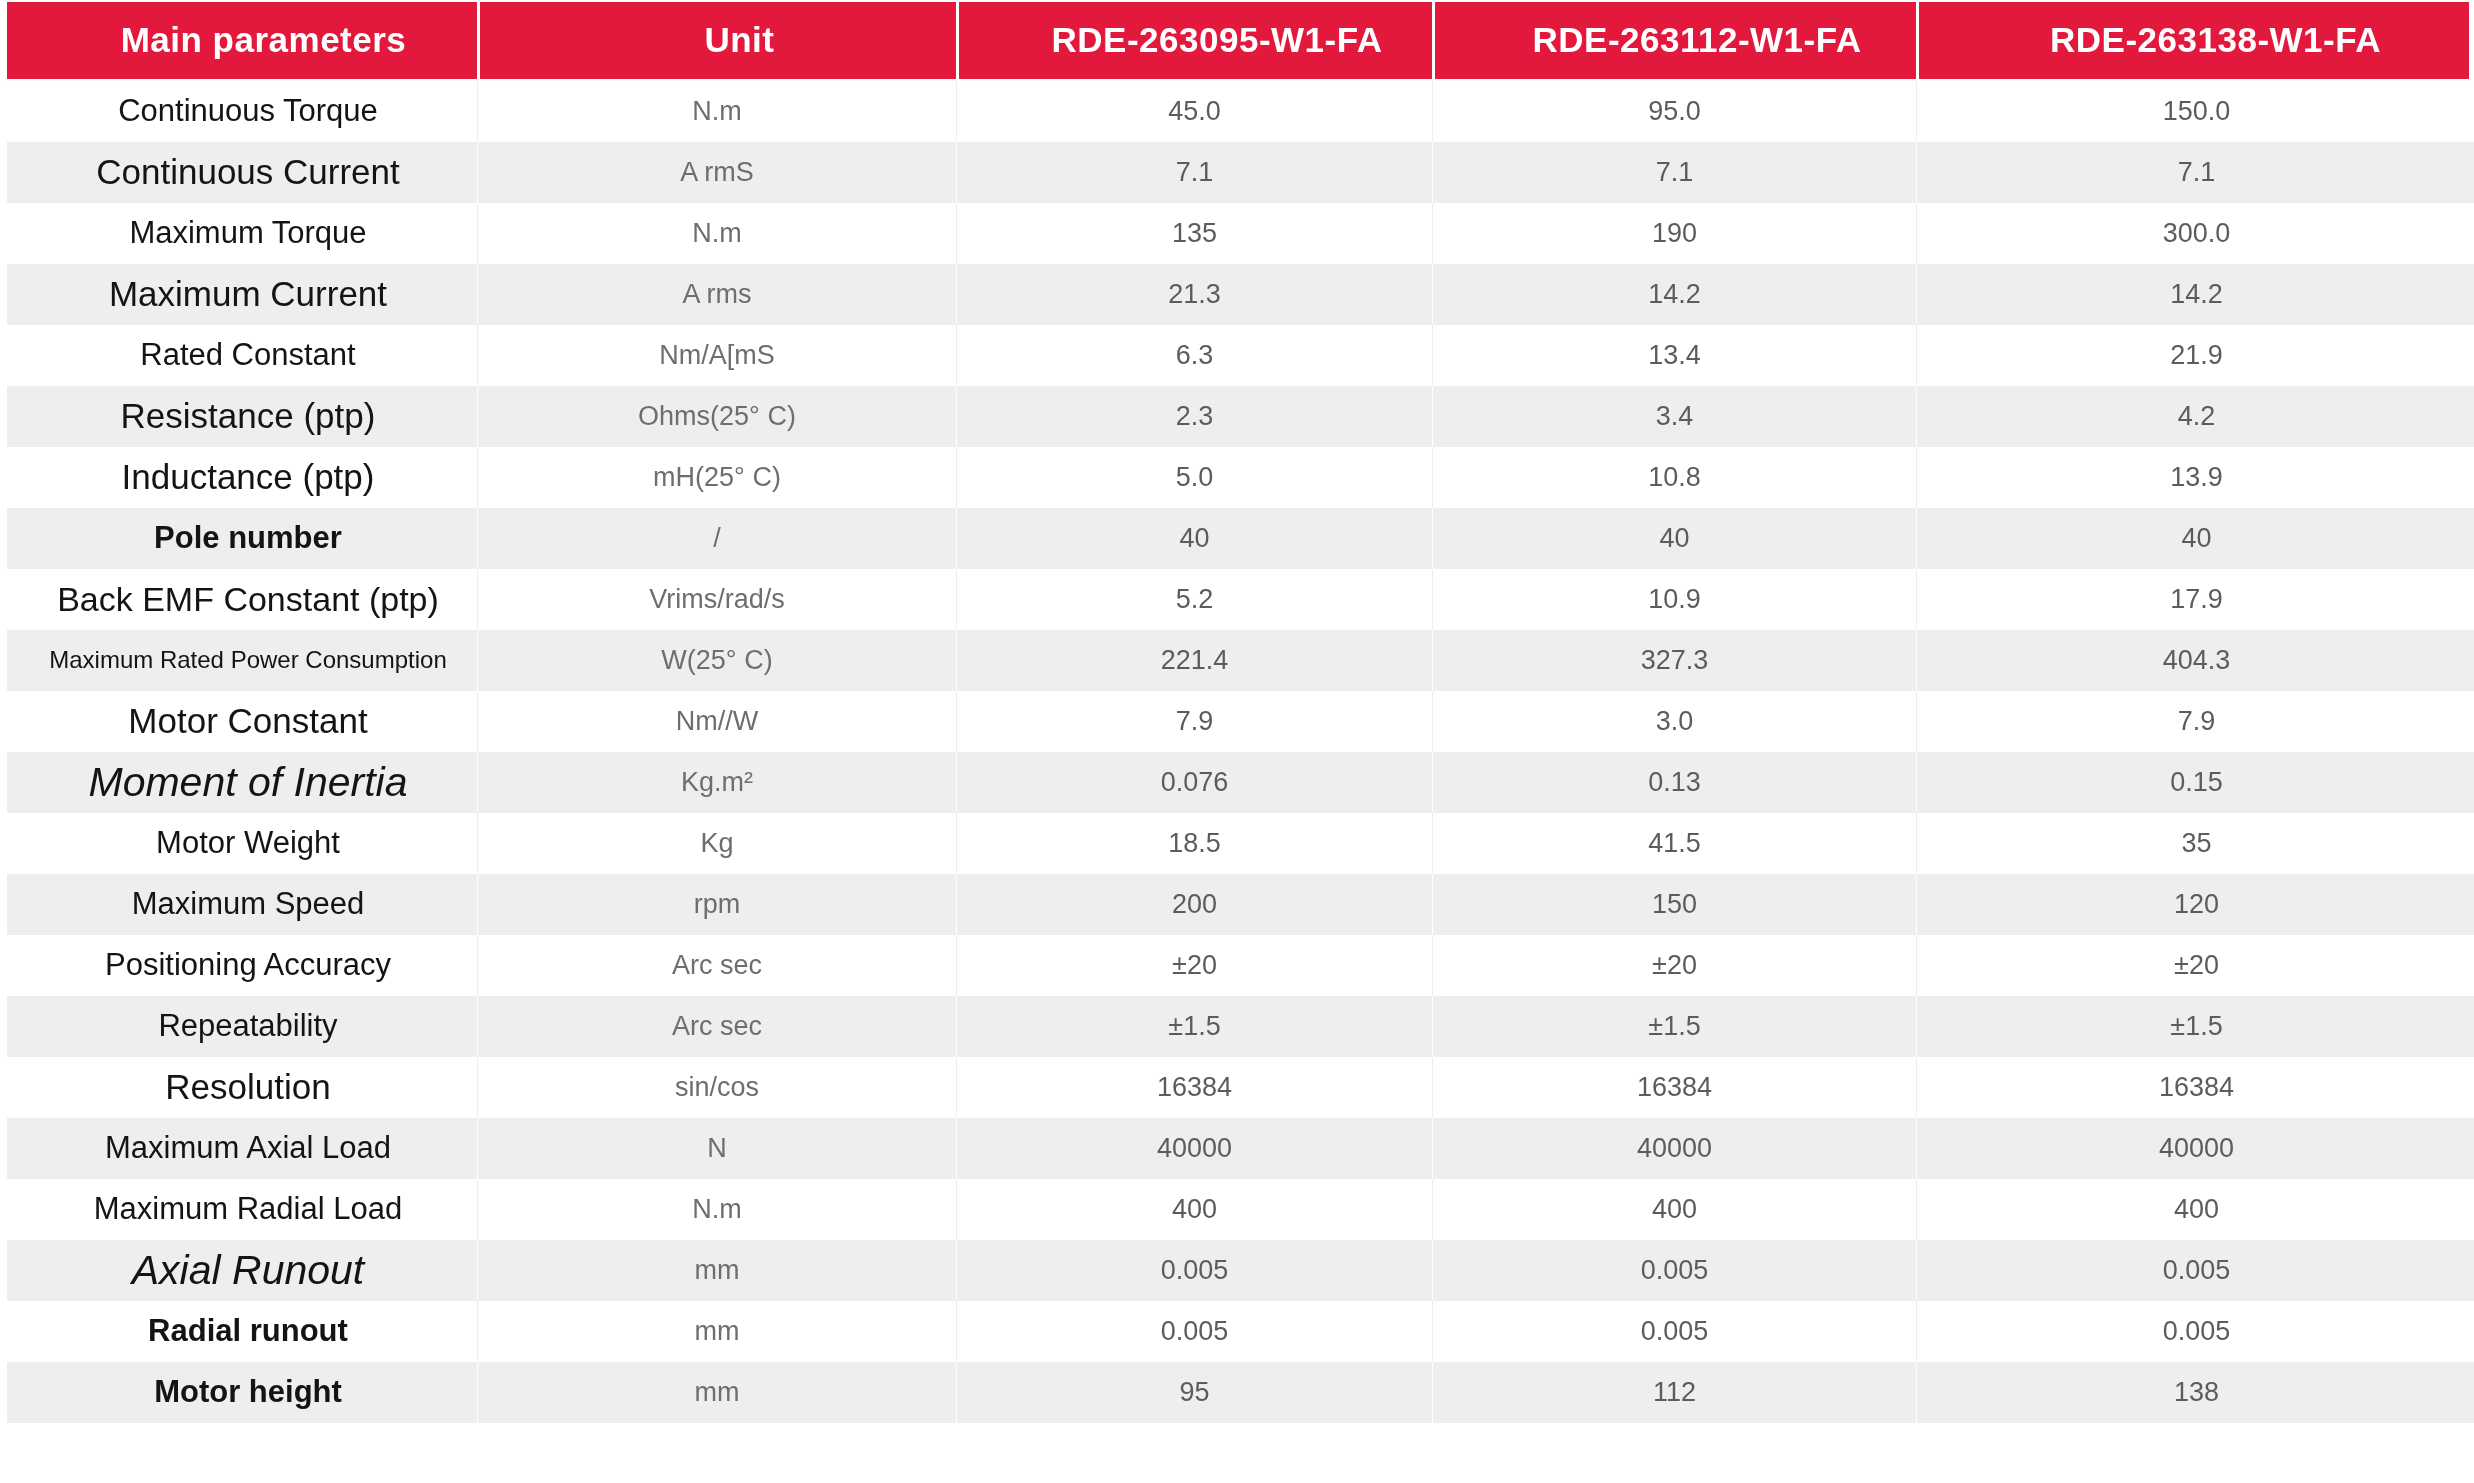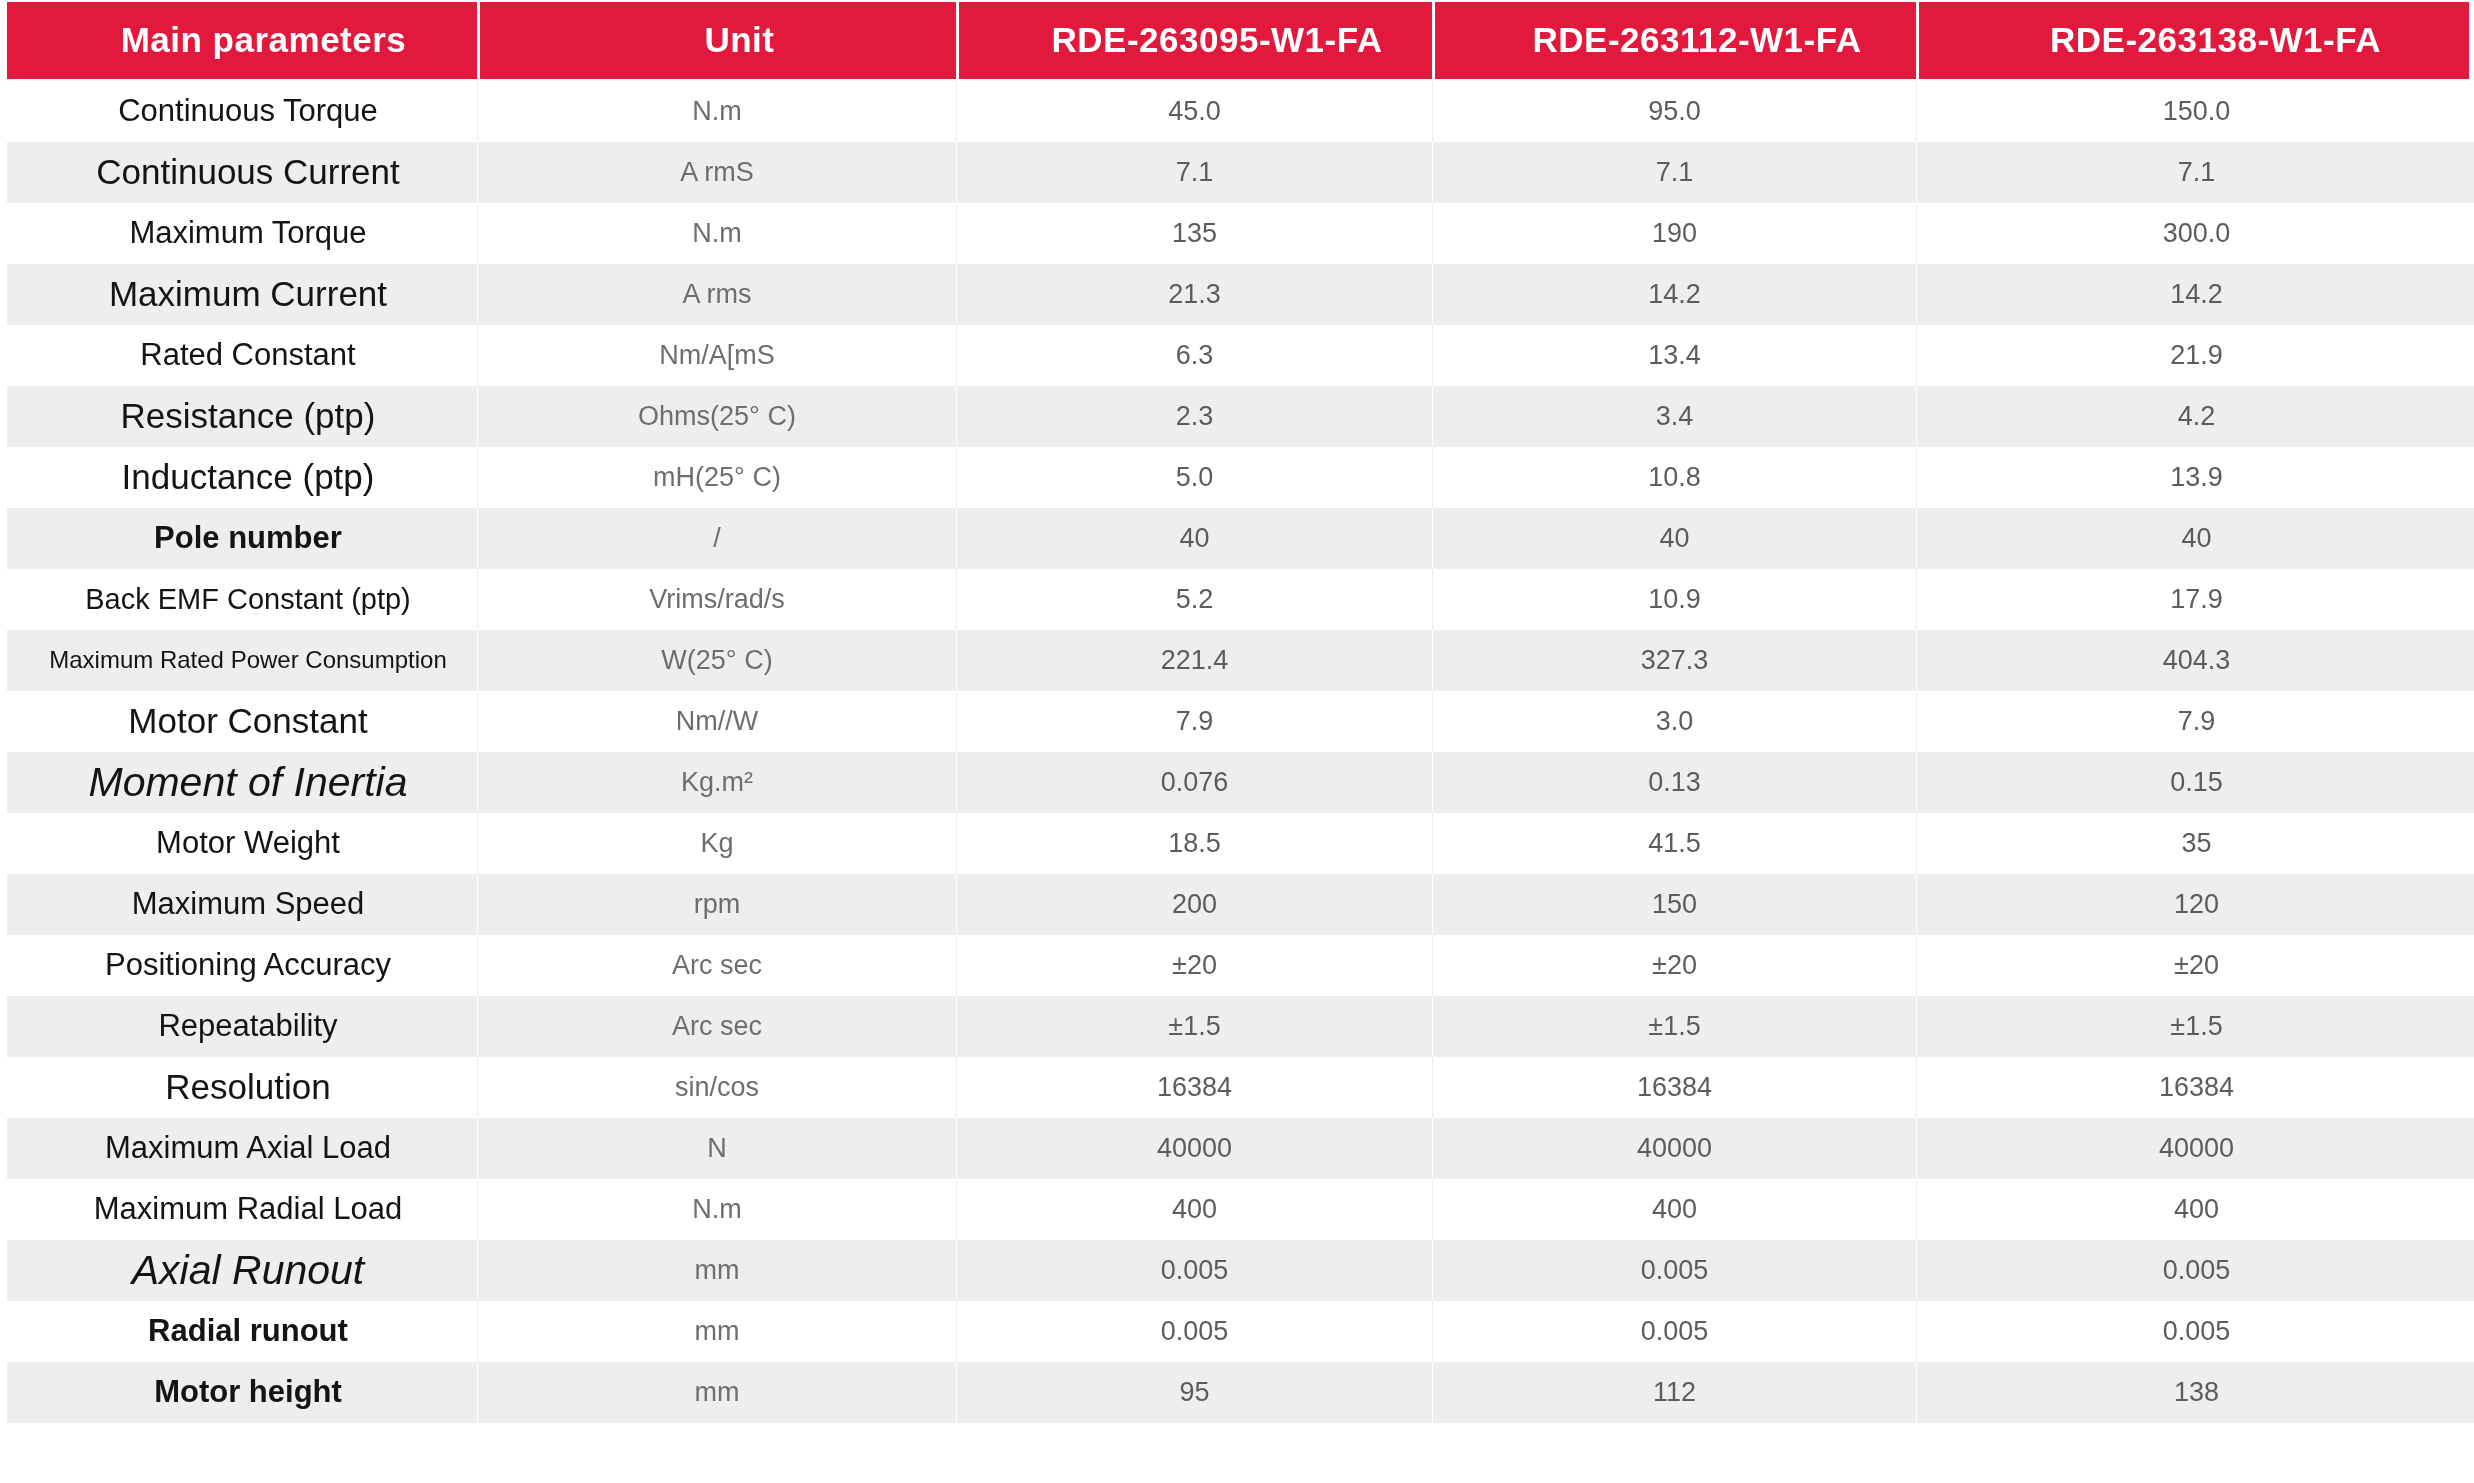--- a/index.html
+++ b/index.html
@@ -63,21 +63,21 @@
   tbody tr:nth-child(even) td + td { border-left: 1.8px solid #FFFFFF; }
   tbody td:first-child { border-left: 7.4px solid #ffffff; }
 
   td.param {
     color: var(--param-text);
     font-size: 31px;
     text-align: center;
     padding-left: 13px;
   }
   td.param.size-s  { font-size: 24px; }
-  td.param.size-sm { font-size: 29px; }
+  td.param.size-sm { font-size: 34px; }
   td.param.size-ml { font-size: 35px; }
   td.param.size-l  { font-size: 41px; font-style: italic; }
   td.param.bold    { font-weight: 700; }
 
   td.unit {
     color: var(--unit-text);
     font-size: 27px;
     text-align: center;
   }
   td.val {

